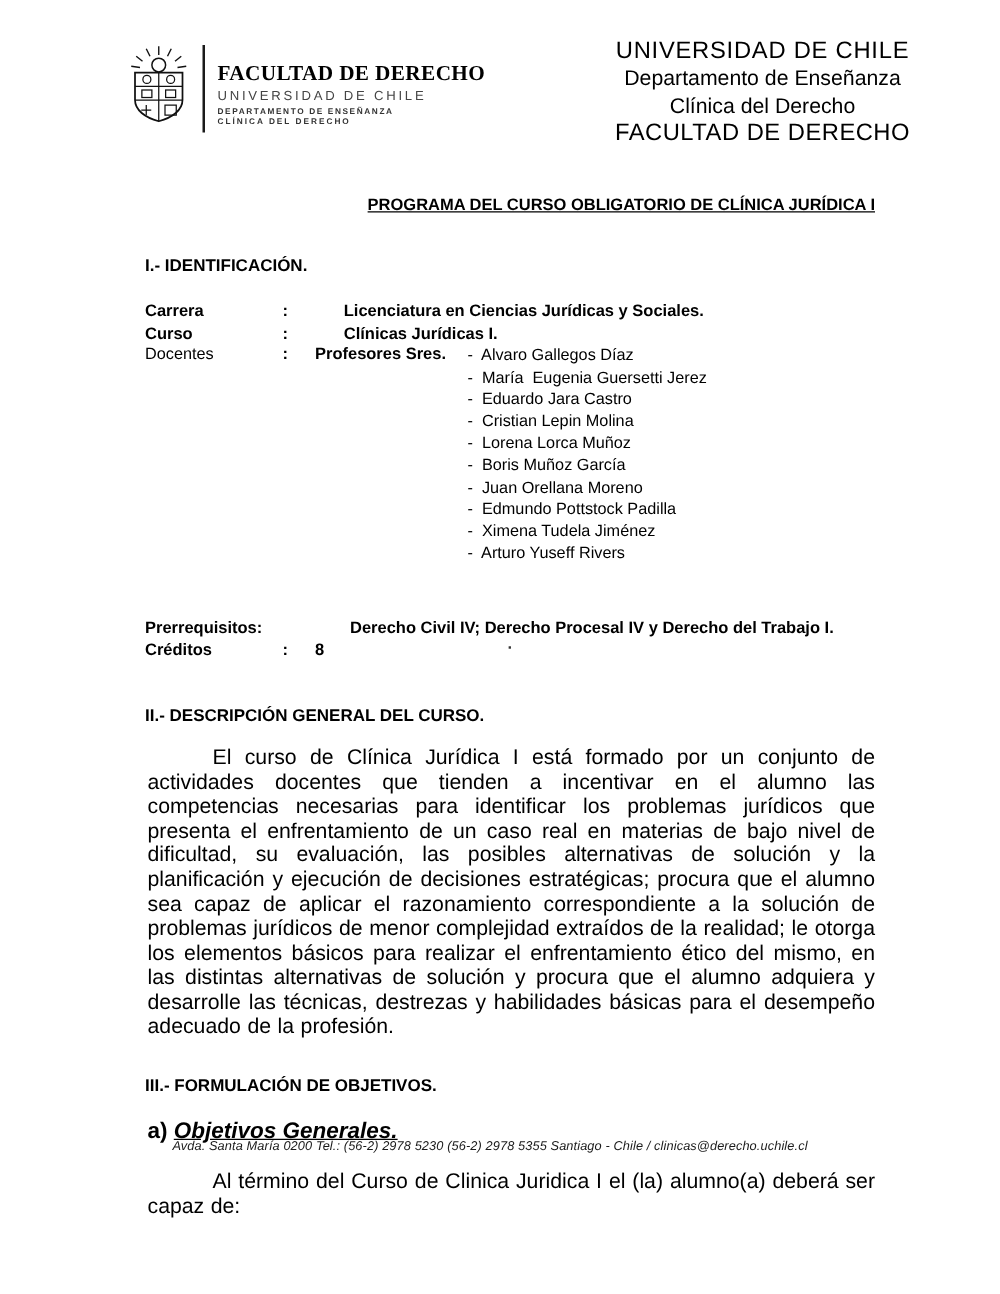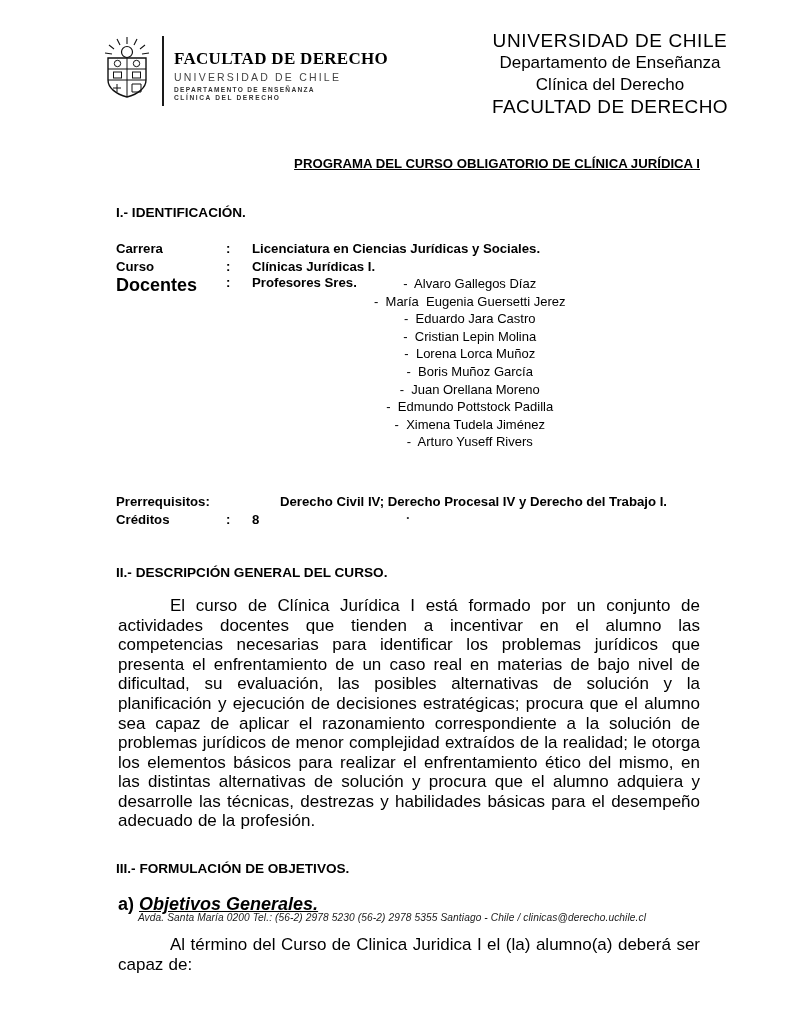--- a/index.html
+++ b/index.html
@@ -134,48 +134,48 @@
   .ident-label {
     width: 110px;
     font-weight: bold;
   }
   .ident-colon {
     width: 26px;
     font-weight: bold;
   }
   .ident-value {
     font-weight: bold;
+    margin-left: 23px;
   }
   .teacher-item {
     font-size: 13px;
     line-height: 17.6px;
     white-space: pre;
   }
   .teachers-wrap {
     display: flex;
     margin-left: 0;
   }
   .teachers-col-label {
     width: 110px;
-    font-weight: bold;
-    font-size: 18px;
+    font-weight: normal;
+    font-size: 13px;
   }
   .teachers-col-colon {
     width: 26px;
     font-weight: bold;
     font-size: 13.2px;
   }
   .teachers-col-head {
     width: 122px;
     font-weight: bold;
     font-size: 13.2px;
   }
   .teachers-list {
     font-size: 13px;
-    text-align: center;
   }
 
   .prereq {
     margin-top: 42px;
     margin-left: -2px;
   }
   .prereq-row {
     display: flex;
     font-size: 13.2px;
     line-height: 18px;

